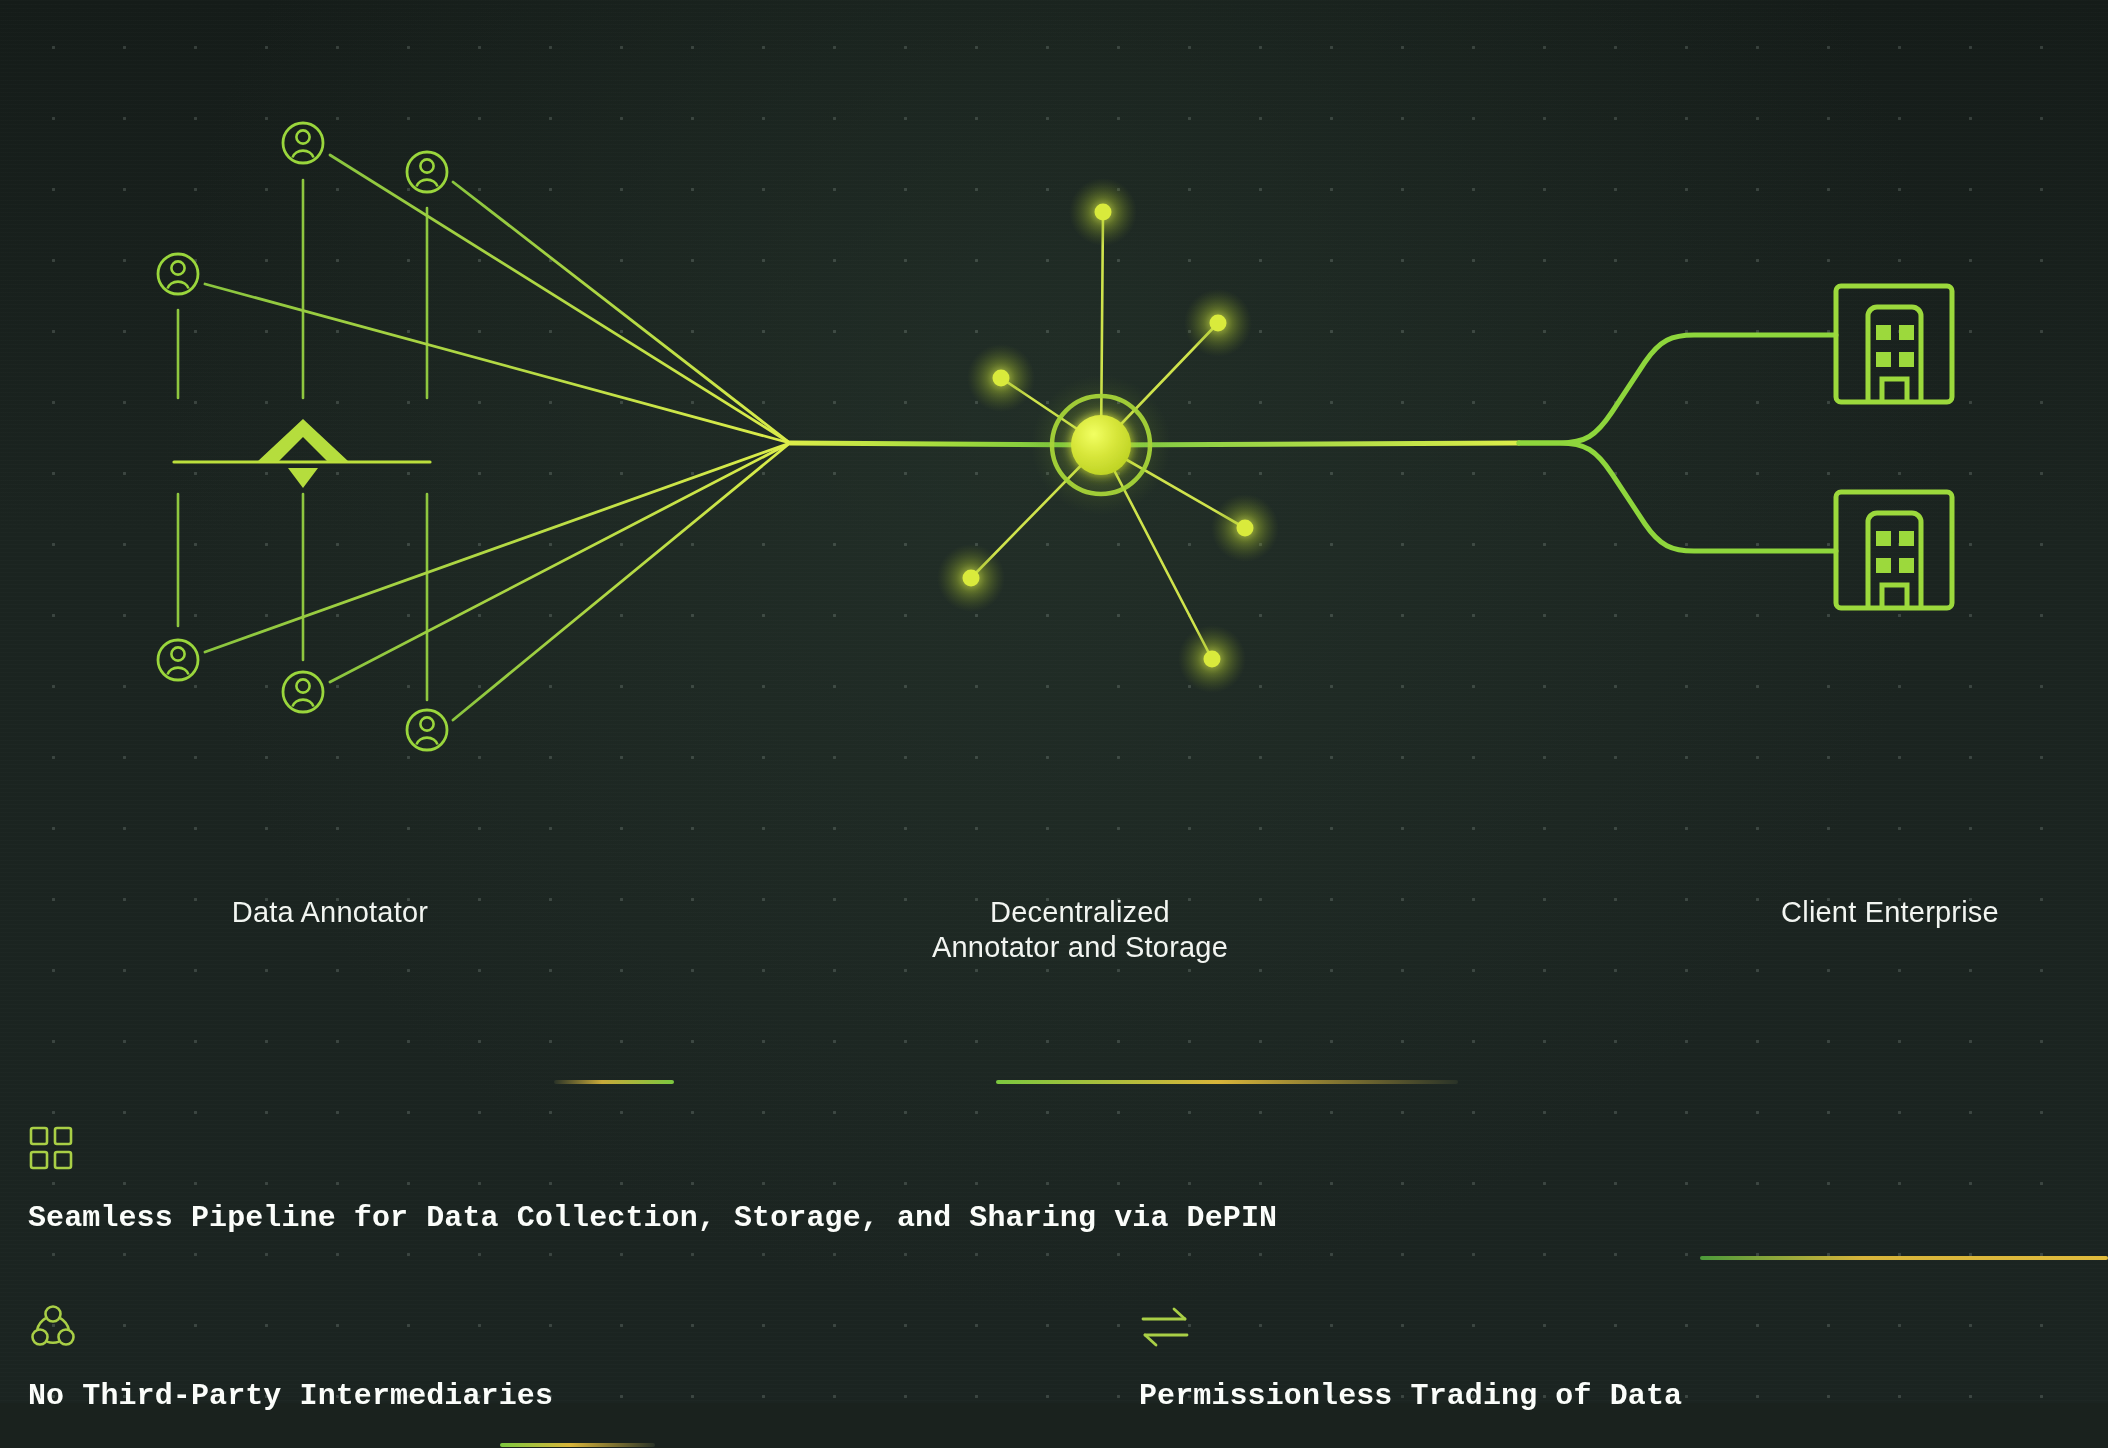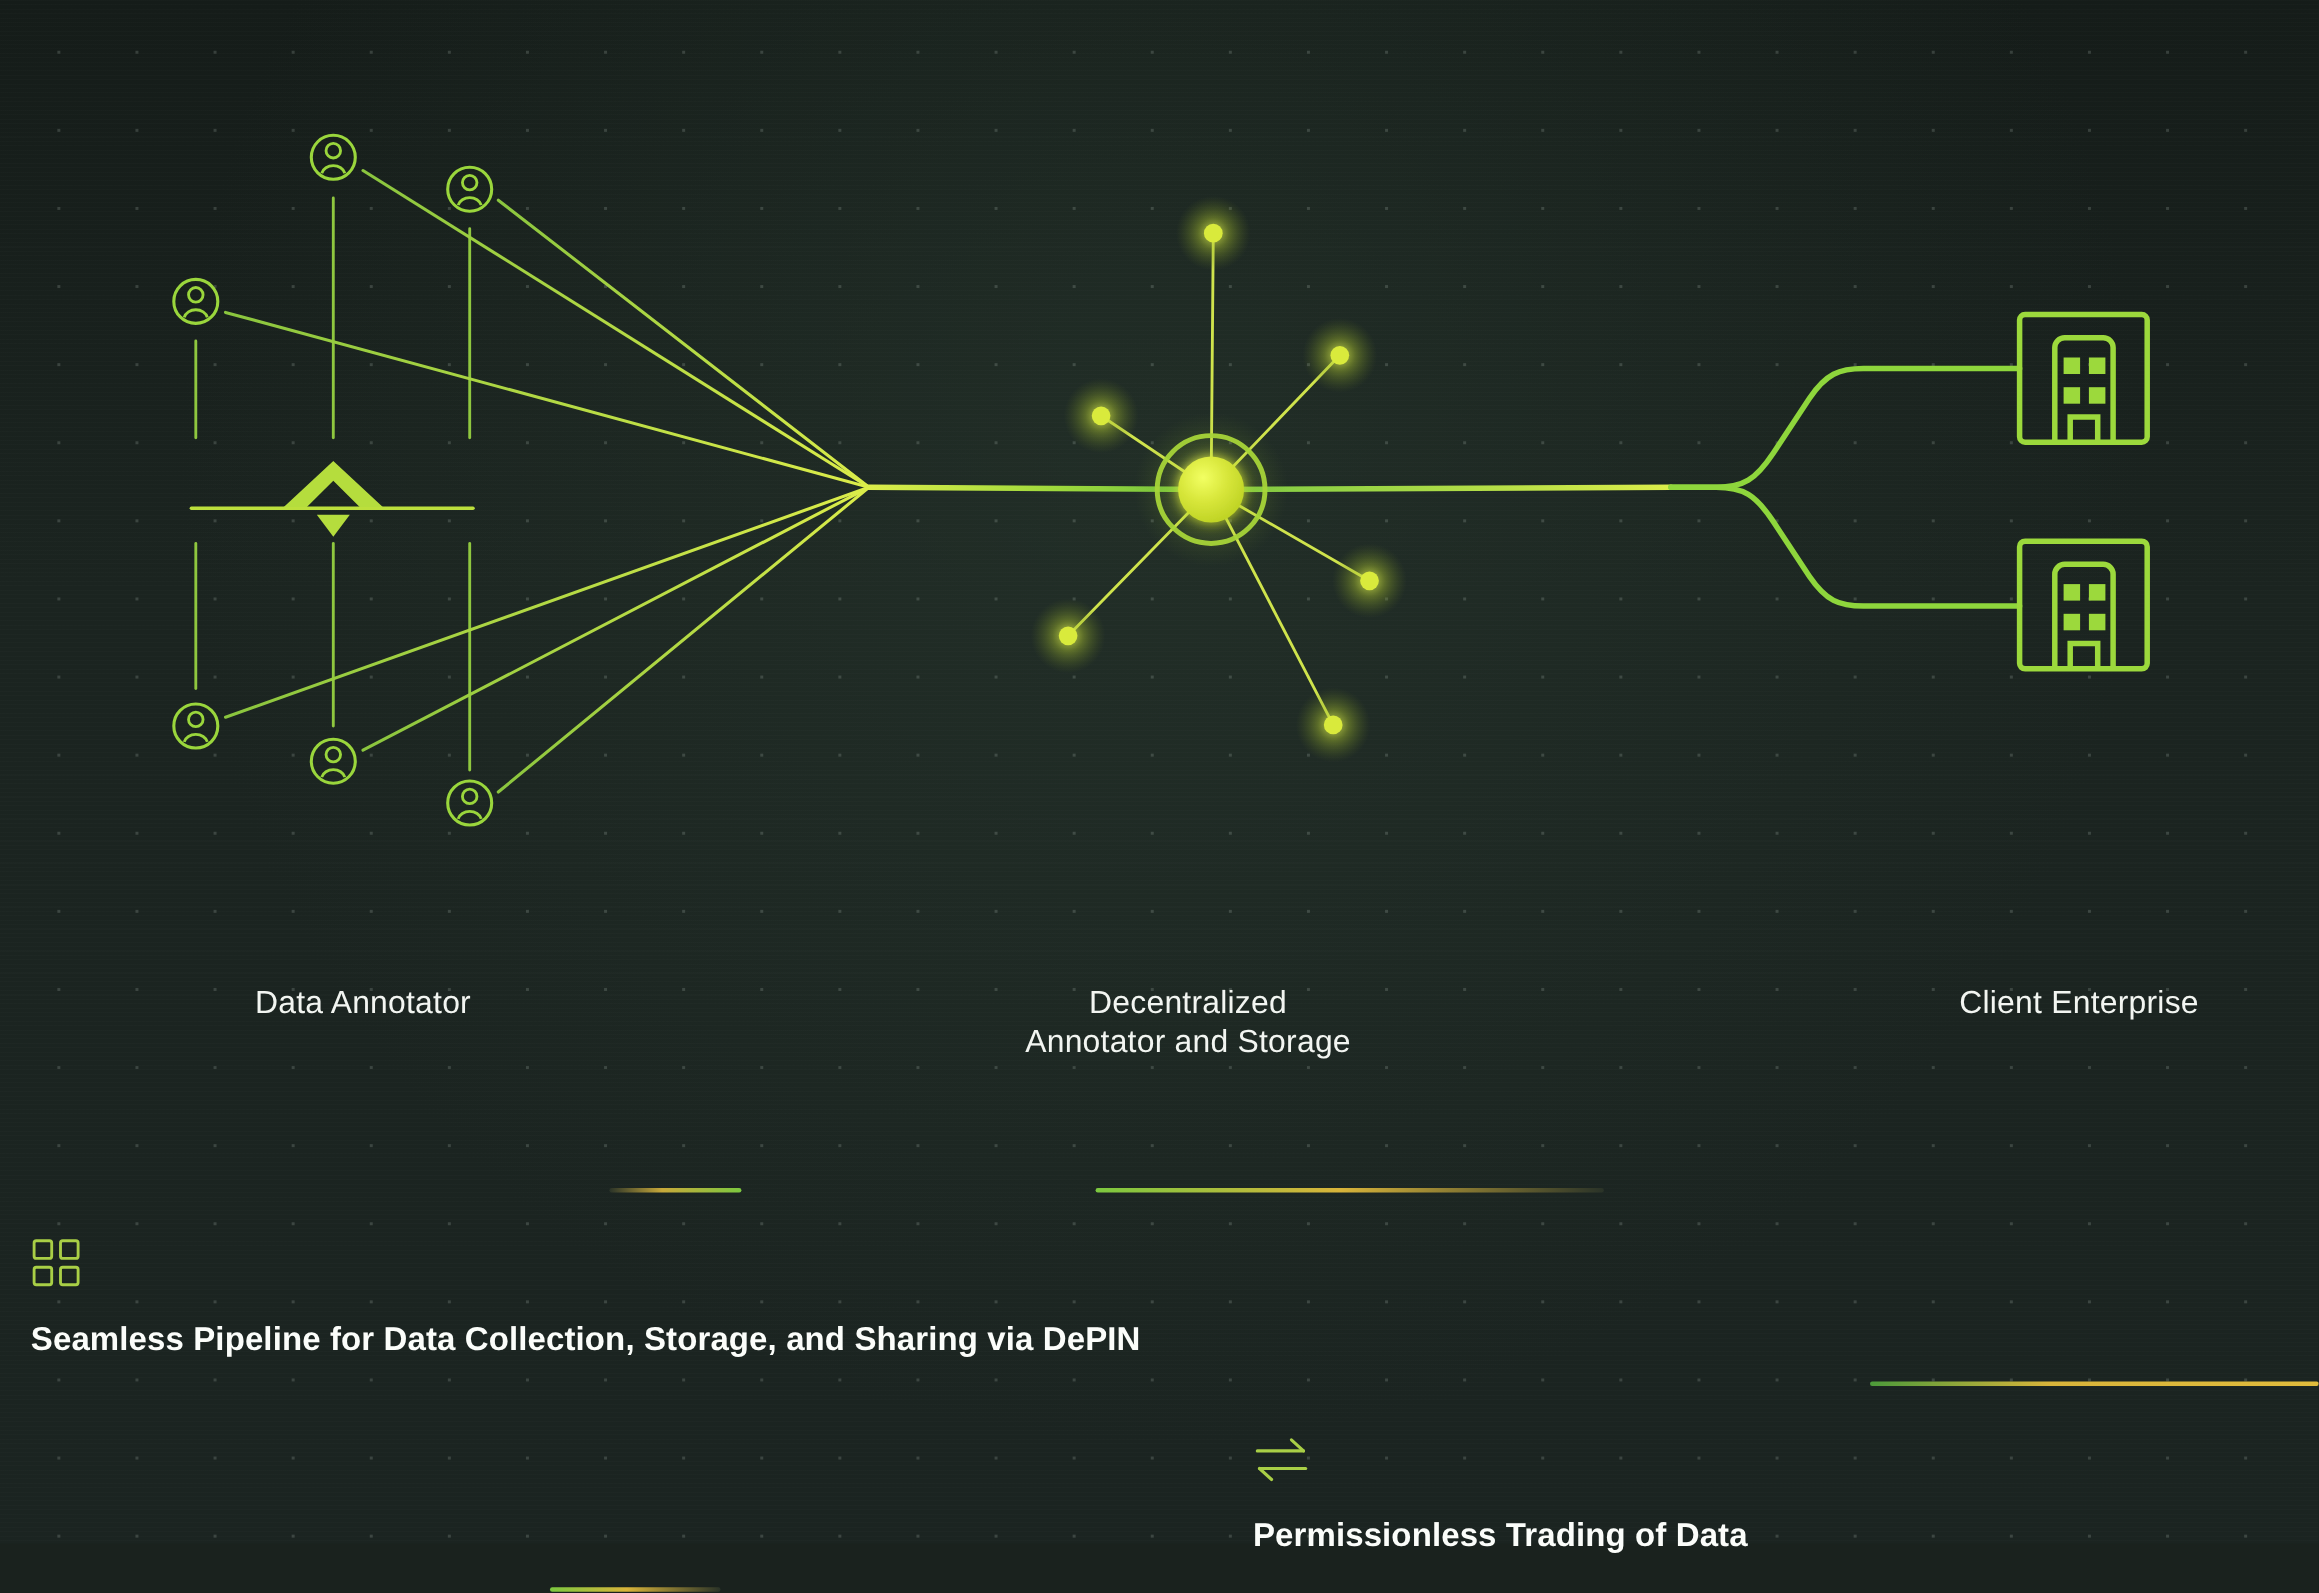--- a/index.html
+++ b/index.html
@@ -43,20 +43,21 @@
   }
 
   .feature{position:absolute;}
   .feature .ficon{display:block;height:52px;margin-bottom:24px;}
   .feature .ftext{
     color:#fbfdfa;
     font-size:30px;
     font-weight:700;
     letter-spacing:.1px;
     white-space:nowrap;
+    font-family:Liberation Mono, monospace;
   }
   .divider{position:absolute;height:4px;border-radius:2px;}
 </style>
 </head>
 <body>
 
 <div id="stage">
   <div id="dots"></div>
   <div id="scan"></div>
 
@@ -261,20 +262,33 @@
         <rect x="3" y="3" width="16" height="16" rx="2"></rect>
         <rect x="27" y="3" width="16" height="16" rx="2"></rect>
         <rect x="3" y="27" width="16" height="16" rx="2"></rect>
         <rect x="27" y="27" width="16" height="16" rx="2"></rect>
       </svg>
     </span>
     <span class="ftext">Seamless Pipeline for Data Collection, Storage, and Sharing via DePIN</span>
   </div>
 
 
+  <div class="feature" style="left:28px;top:1303px;">
+    <span class="ficon">
+      <svg width="50" height="50" viewBox="0 0 50 50" fill="none" stroke="#a9cf46" stroke-width="2.6">
+        <circle cx="25" cy="11" r="7.5"></circle>
+        <circle cx="12" cy="34" r="7.5"></circle>
+        <circle cx="38" cy="34" r="7.5"></circle>
+        <path d="M17.8 15.2 A 18 18 0 0 0 9.2 26.8"></path>
+        <path d="M32.2 15.2 A 18 18 0 0 1 40.8 26.8"></path>
+        <path d="M18.8 38.6 A 18 18 0 0 0 31.2 38.6"></path>
+      </svg>
+    </span>
+    <span class="ftext">No Third-Party Intermediaries</span>
+  </div>
 
   <div class="feature" style="left:1139px;top:1303px;">
     <span class="ficon">
       <svg width="52" height="46" viewBox="0 0 52 46" fill="none" stroke="#a9cf46" stroke-width="2.8" stroke-linecap="round" stroke-linejoin="round">
         <path d="M4 16 L46 16"></path>
         <path d="M35 6 L46 16"></path>
         <path d="M48 32 L6 32"></path>
         <path d="M17 42 L6 32"></path>
       </svg>
     </span>

